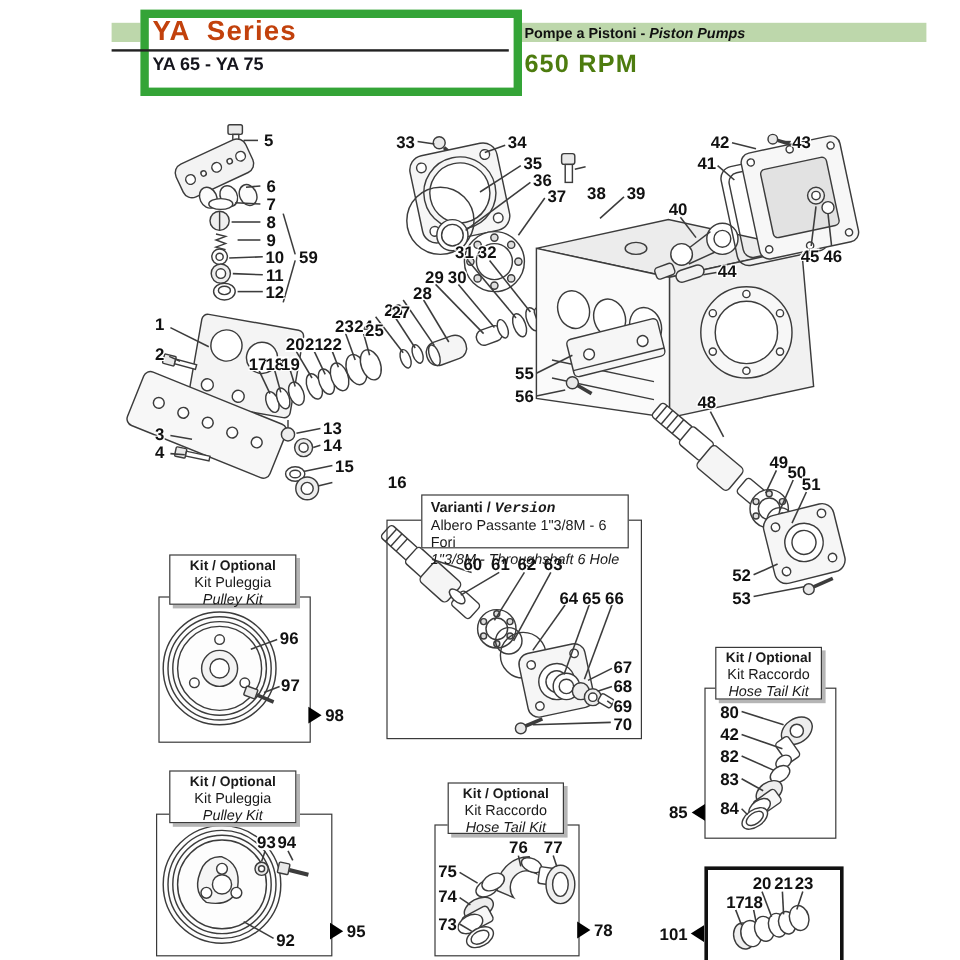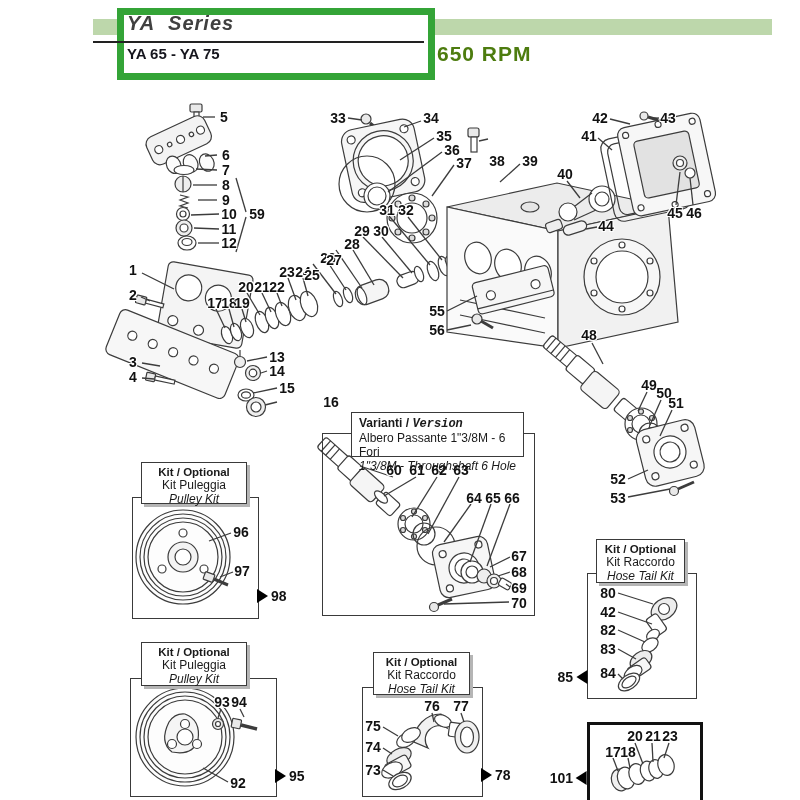--- a/index.html
+++ b/index.html
@@ -2,22 +2,22 @@
 <html><head>
 <meta charset="utf-8">
 <style>
   html,body{margin:0;padding:0;background:#fff;}
   #page{position:relative;width:800px;height:800px;background:#fff;
         font-family:"Liberation Sans",sans-serif;color:#1a1a1a;overflow:hidden;}
   
   .band{position:absolute;left:93px;top:19px;width:679px;height:16px;background:#bdd7ab;}
   .title-box{position:absolute;left:117px;top:8px;width:304px;height:58px;
              background:#fff;border:7px solid #34a437;}
-  .series-title{position:absolute;left:127px;top:12px;font-size:20px;font-weight:700;
-                letter-spacing:1px;word-spacing:7px;color:#404040;font-style:italic;}
+  .series-title{position:absolute;left:127px;top:12px;font-size:23px;font-weight:700;
+                letter-spacing:1px;word-spacing:7px;color:#c2410c;}
   .header-rule{position:absolute;left:93px;top:41px;width:331px;height:2px;background:#222;}
   .models{position:absolute;left:127px;top:45px;font-size:15px;font-weight:700;color:#15151d;}
   .subtitle{position:absolute;left:437px;top:21px;font-size:12px;font-weight:700;color:#111;}
   .subtitle .it{font-style:normal;}
   .subtitle .en{font-style:italic;}
   .rpm{position:absolute;left:437px;top:42px;font-size:21px;font-weight:700;letter-spacing:1px;color:#4d7c0f;}
   
   #art,#lead-layer{position:absolute;left:0;top:0;pointer-events:none;}
   #lead-layer line{stroke:#3c3c3c;stroke-width:1.3;}
   #callout-layer{position:absolute;left:0;top:0;width:800px;height:800px;pointer-events:none;}
@@ -45,20 +45,21 @@
 </head>
 <body>
 
 <div id="page">
 
   <div class="band"></div>
   <div class="title-box"></div>
   <div class="header-rule"></div>
   <div class="series-title">YA Series</div>
   <div class="models">YA 65 - YA 75</div>
+  <div class="subtitle"><span class="it">Pompe a Pistoni</span><span> - </span><span class="en">Piston Pumps</span></div>
   <div class="rpm">650 RPM</div>
 
   <svg id="art" width="800" height="800" viewBox="0 0 800 800">
     <g fill="none" stroke="#3c3c3c" stroke-width="1.2">
 
       <g>
         <rect x="190" y="104" width="12" height="8" rx="1.5" fill="#e9e9e9"></rect>
         <rect x="194" y="112" width="5" height="22" fill="#fff"></rect>
         <line x1="194" y1="122" x2="199" y2="120"></line>
           <line x1="194" y1="127" x2="199" y2="125"></line>

